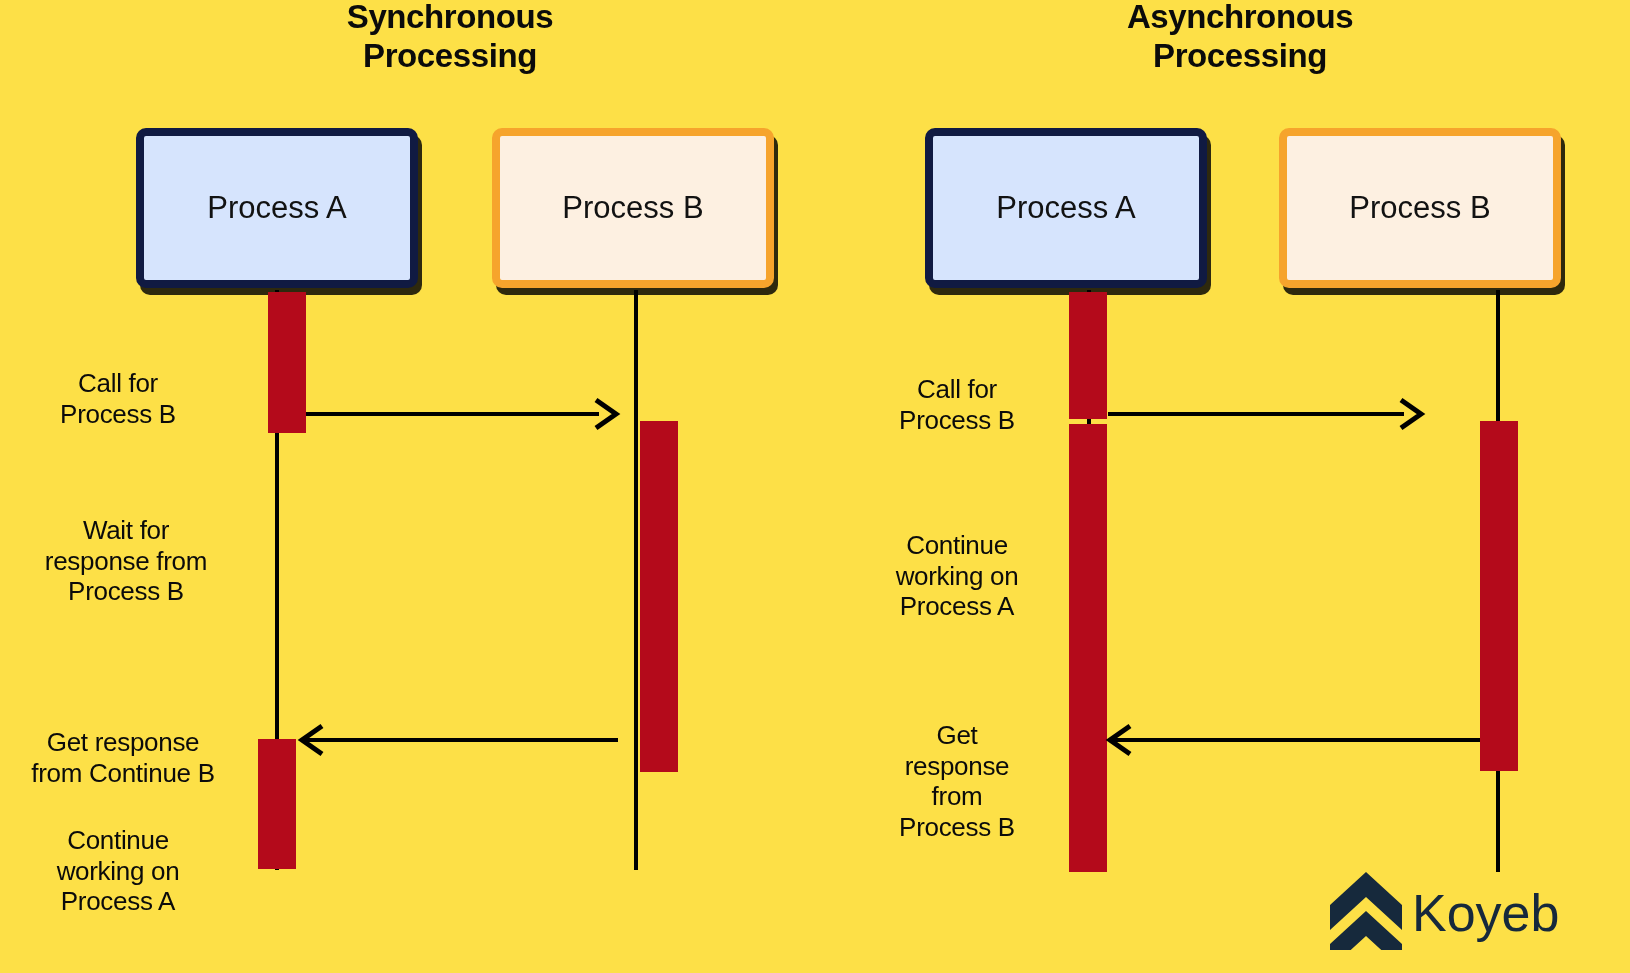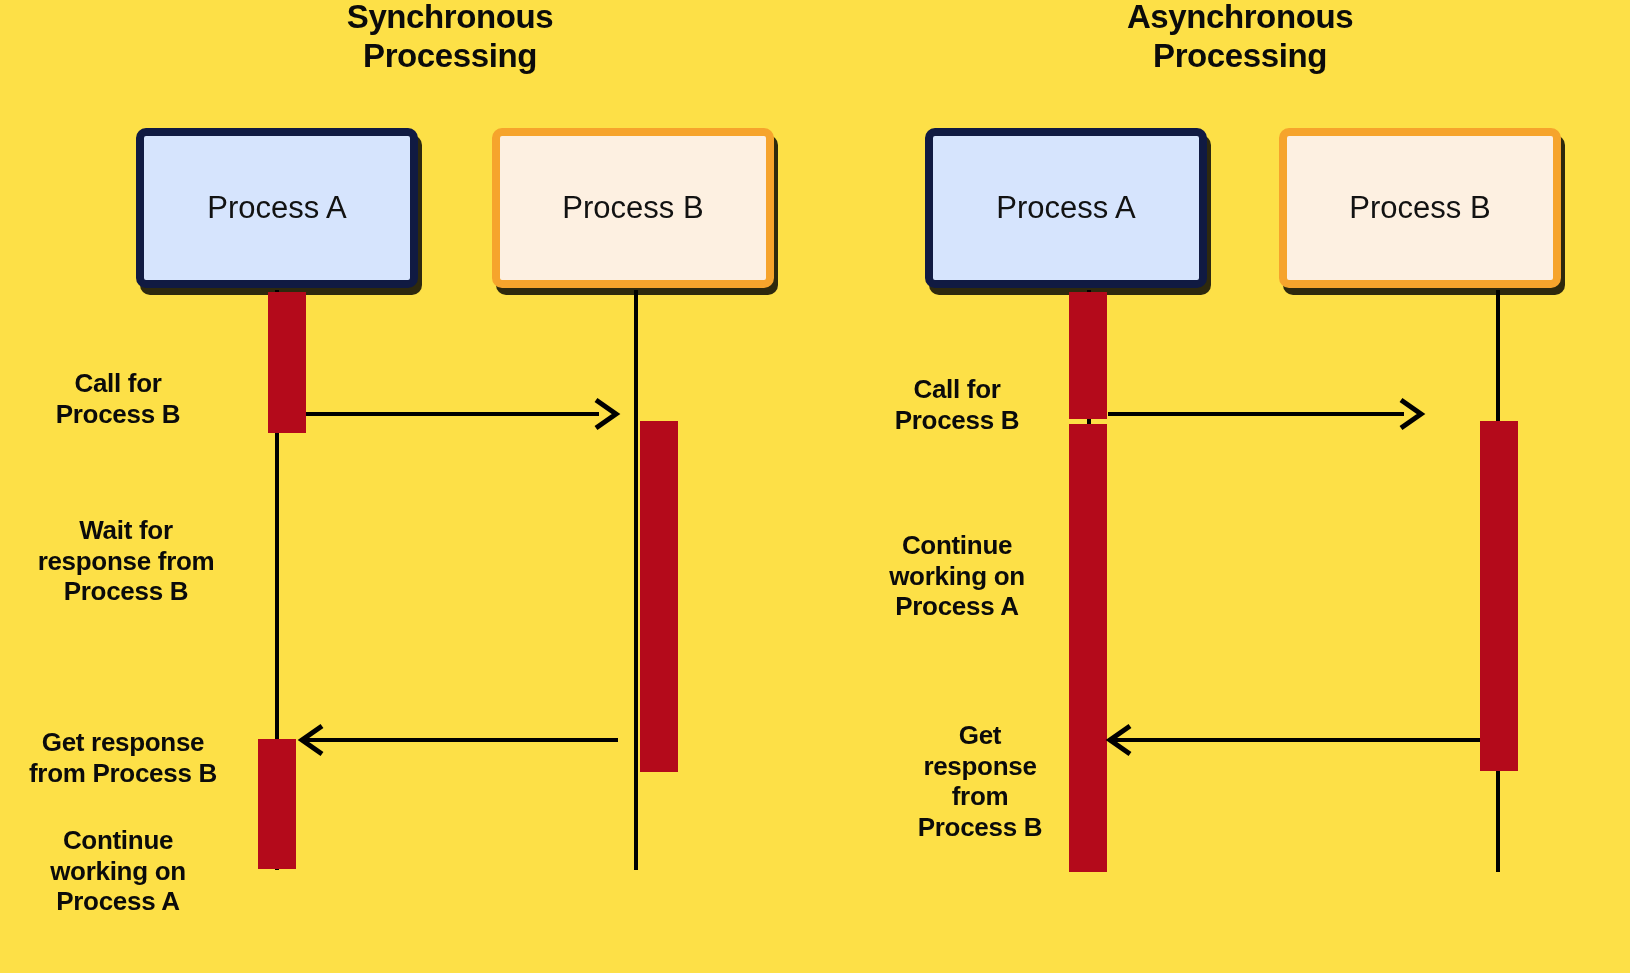--- a/index.html
+++ b/index.html
@@ -80,21 +80,21 @@
     position: absolute;
     width: 0;
     height: 0;
   }
   .arrow-head svg { display: block; overflow: visible; }
 
   
   .step-label {
     position: absolute;
     text-align: center;
-    font-weight: bold;
+    font-weight: normal;
     font-size: 26px;
     line-height: 1.18;
     color: #0b0b0b;
     letter-spacing: -0.3px;
     white-space: pre-line;
   }
 
   
   #koyeb-logo {
     position: absolute;
@@ -148,21 +148,21 @@
       <polyline points="22,-14 2,0 22,14" fill="none" stroke="#000000" stroke-width="5"></polyline>
     </svg>
   </div>
 
   <div class="step-label" style="left:0px; top:368px; width:236px;">Call for
 Process B</div>
   <div class="step-label" style="left:8px; top:515px; width:236px;">Wait for
 response from
 Process B</div>
   <div class="step-label" style="left:0px; top:727px; width:246px;">Get response
-from Process B</div>
+from Continue B</div>
   <div class="step-label" style="left:0px; top:825px; width:236px;">Continue
 working on
 Process A</div>
 
   <div id="title-async" class="panel-title">Asynchronous
 Processing</div>
 
   <div id="box-async-a" class="participant proc-a">
     <span>Process A</span>
   </div>
@@ -190,19 +190,28 @@
     <svg width="26" height="34" viewBox="0 0 26 34">
       <polyline points="22,-14 2,0 22,14" fill="none" stroke="#000000" stroke-width="5"></polyline>
     </svg>
   </div>
 
   <div class="step-label" style="left:845px; top:374px; width:224px;">Call for
 Process B</div>
   <div class="step-label" style="left:845px; top:530px; width:224px;">Continue
 working on
 Process A</div>
-  <div class="step-label" style="left:868px; top:720px; width:224px;">Get
+  <div class="step-label" style="left:845px; top:720px; width:224px;">Get
 response
 from
 Process B</div>
 
+  <div id="koyeb-logo">
+    <span>
+      <svg width="72" height="78" viewBox="0 0 72 78">
+        <polygon points="36,0 72,33 72,58 36,25 0,58 0,33" fill="#16293c"></polygon>
+        <polygon points="36,39 72,72 72,97 36,64 0,97 0,72" fill="#16293c"></polygon>
+      </svg>
+    </span>
+    <span id="koyeb-wordmark">Koyeb</span>
+  </div>
 
 </div>
 
 </body></html>

